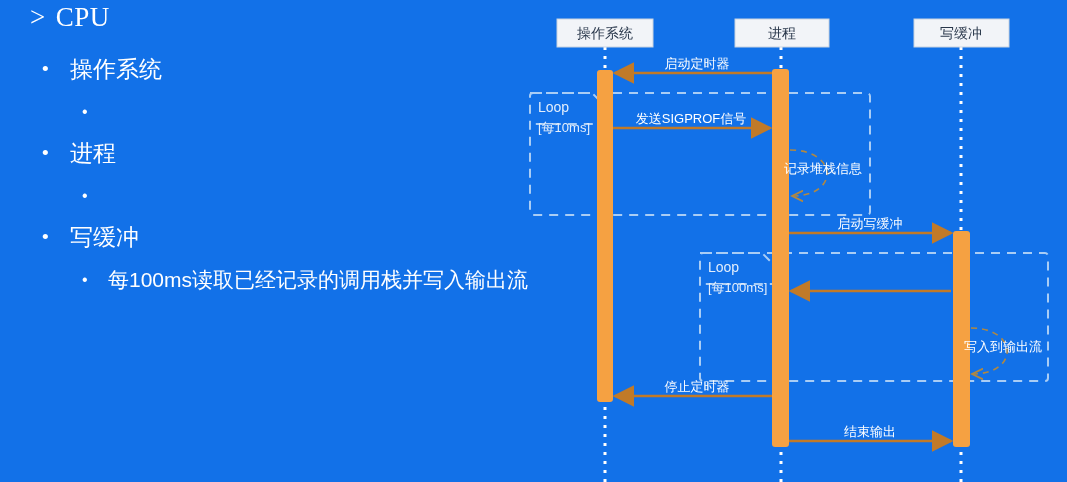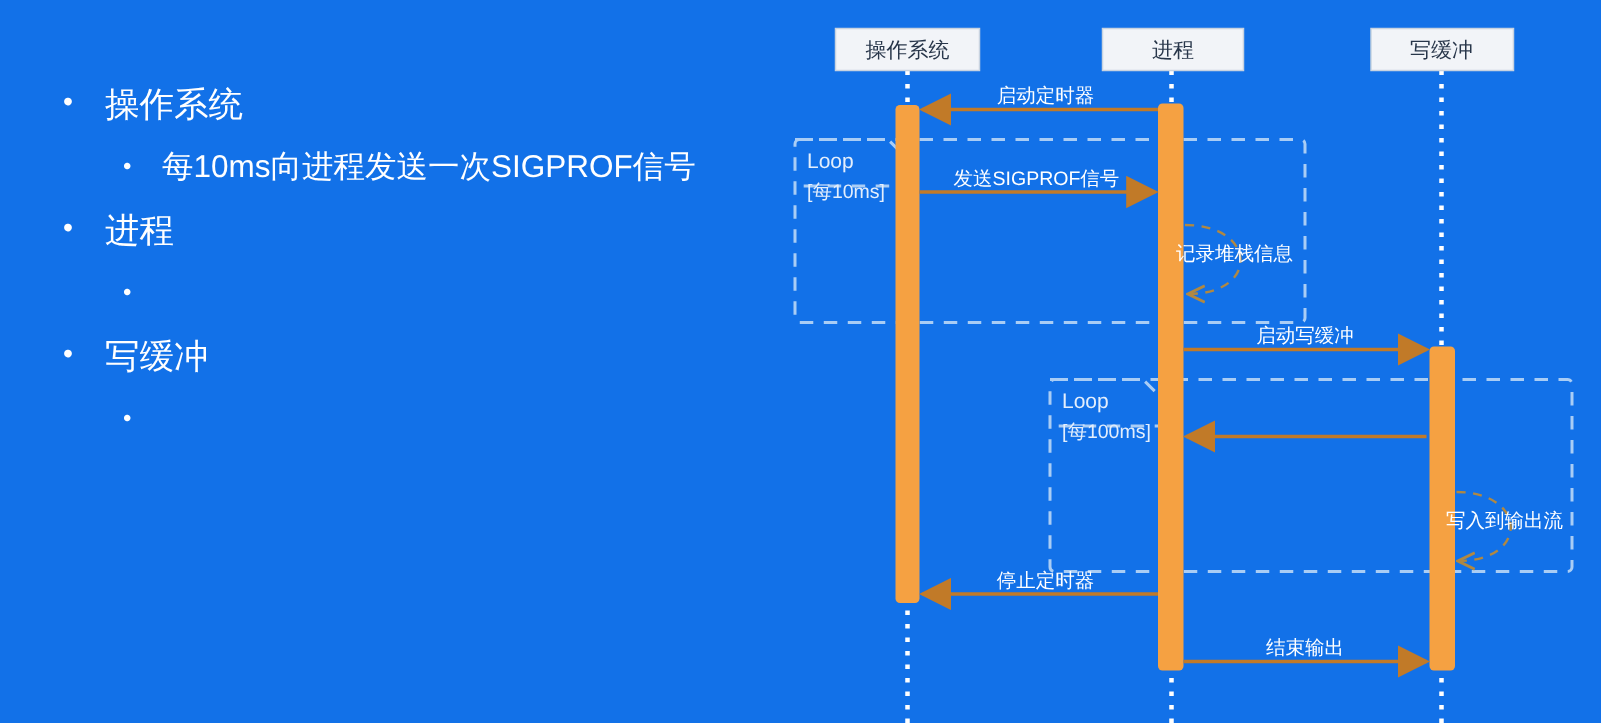--- a/index.html
+++ b/index.html
@@ -35,49 +35,52 @@
     letter-spacing:1px;white-space:nowrap;
   }
 </style>
 </head>
 <body>
 
 <div id="root">
 
   <div class="lefty">
 
+    <div class="slide-title">
+      <span class="gt">&gt;</span><span>CPU</span>
+    </div>
 
     <div class="bullets">
 
       <div class="b1">
         <span class="dot">•</span>
         <span>操作系统</span>
       </div>
 
       <div class="b2">
         <span class="dot">•</span>
-        <span>每10ms向进程发送一次SIGPROF信号</span>
       </div>
 
       <div class="b1">
         <span class="dot">•</span>
         <span>进程</span>
       </div>
 
       <div class="b2">
         <span class="dot">•</span>
       </div>
 
       <div class="b1">
         <span class="dot">•</span>
         <span>写缓冲</span>
       </div>
 
       <div class="b2">
         <span class="dot">•</span>
+        <span>每100ms读取已经记录的调用栈并写入输出流</span>
       </div>
 
     </div>
   </div>
 
   <div class="diagram">
     <svg width="547" height="482" viewBox="520 0 547 482" xmlns="http://www.w3.org/2000/svg">
 
       <defs>
         <marker id="ah" markerWidth="9" markerHeight="9" refX="8" refY="4.5" orient="auto">

